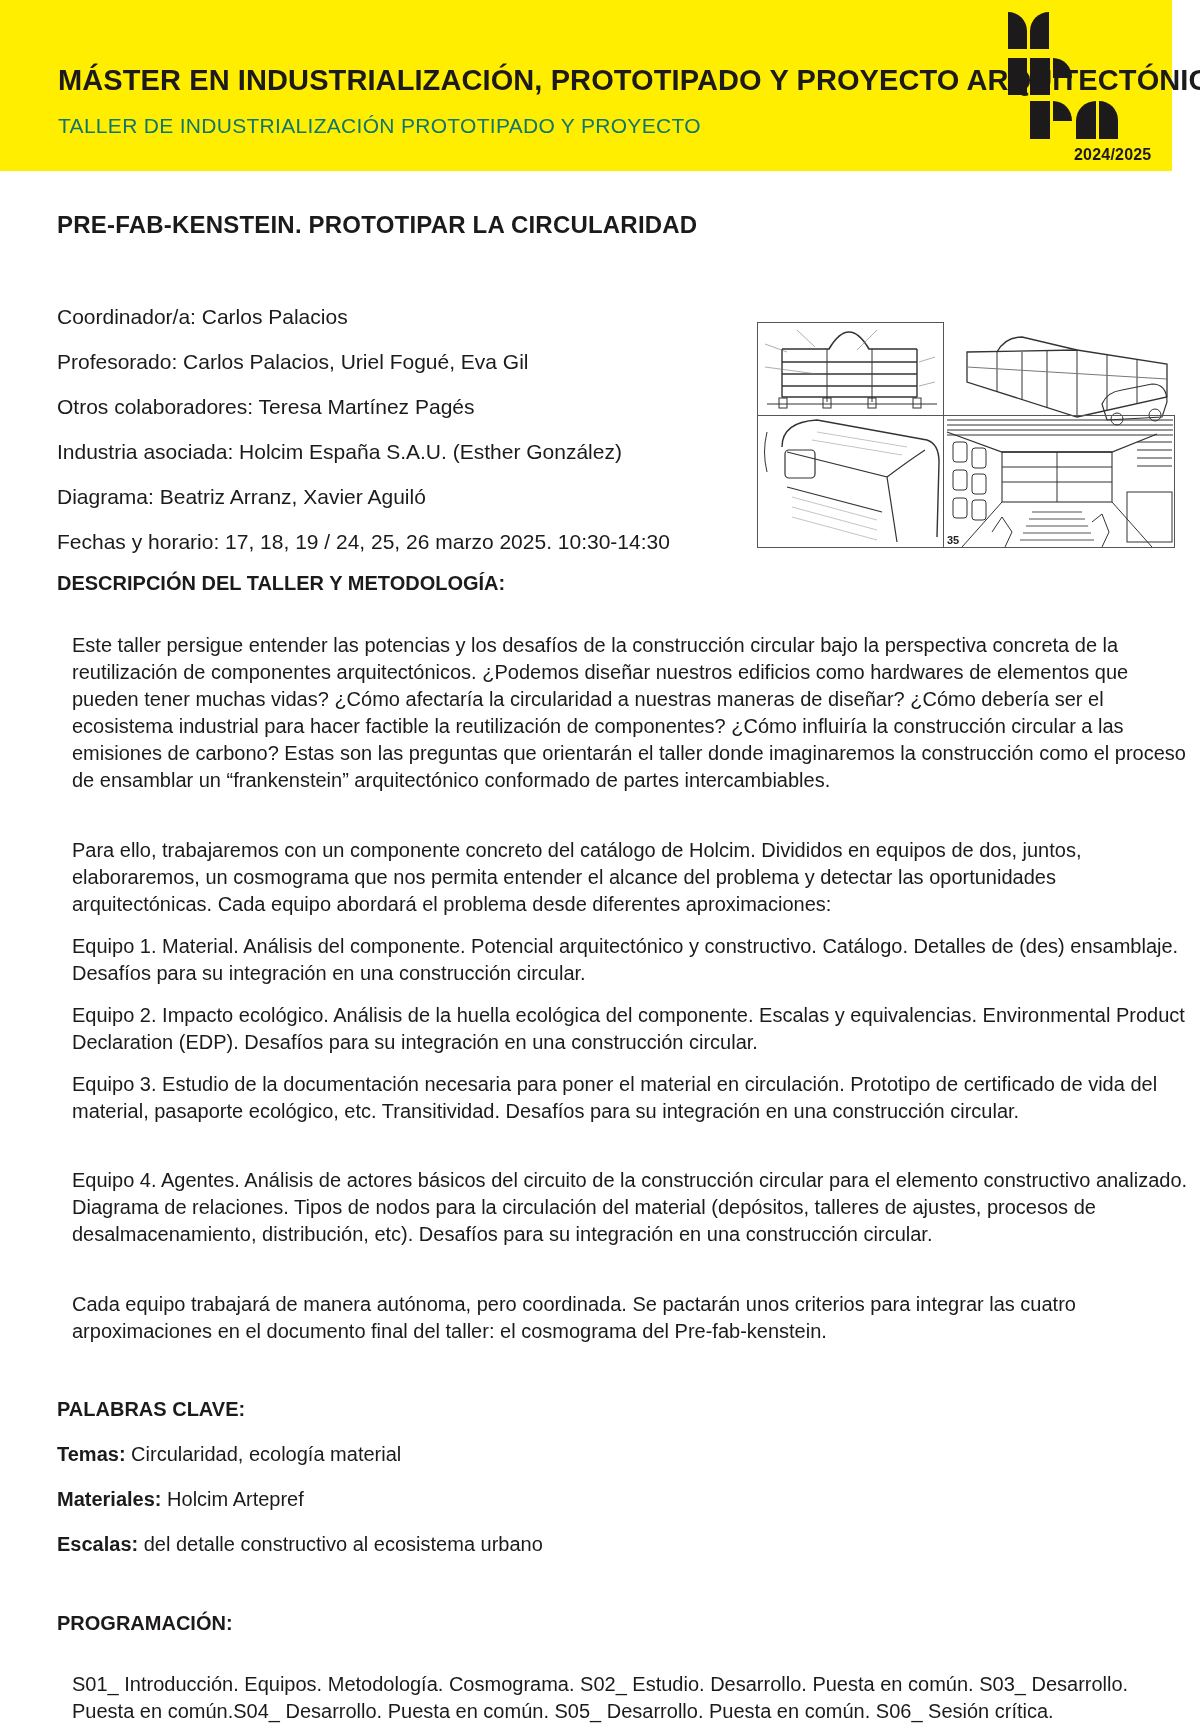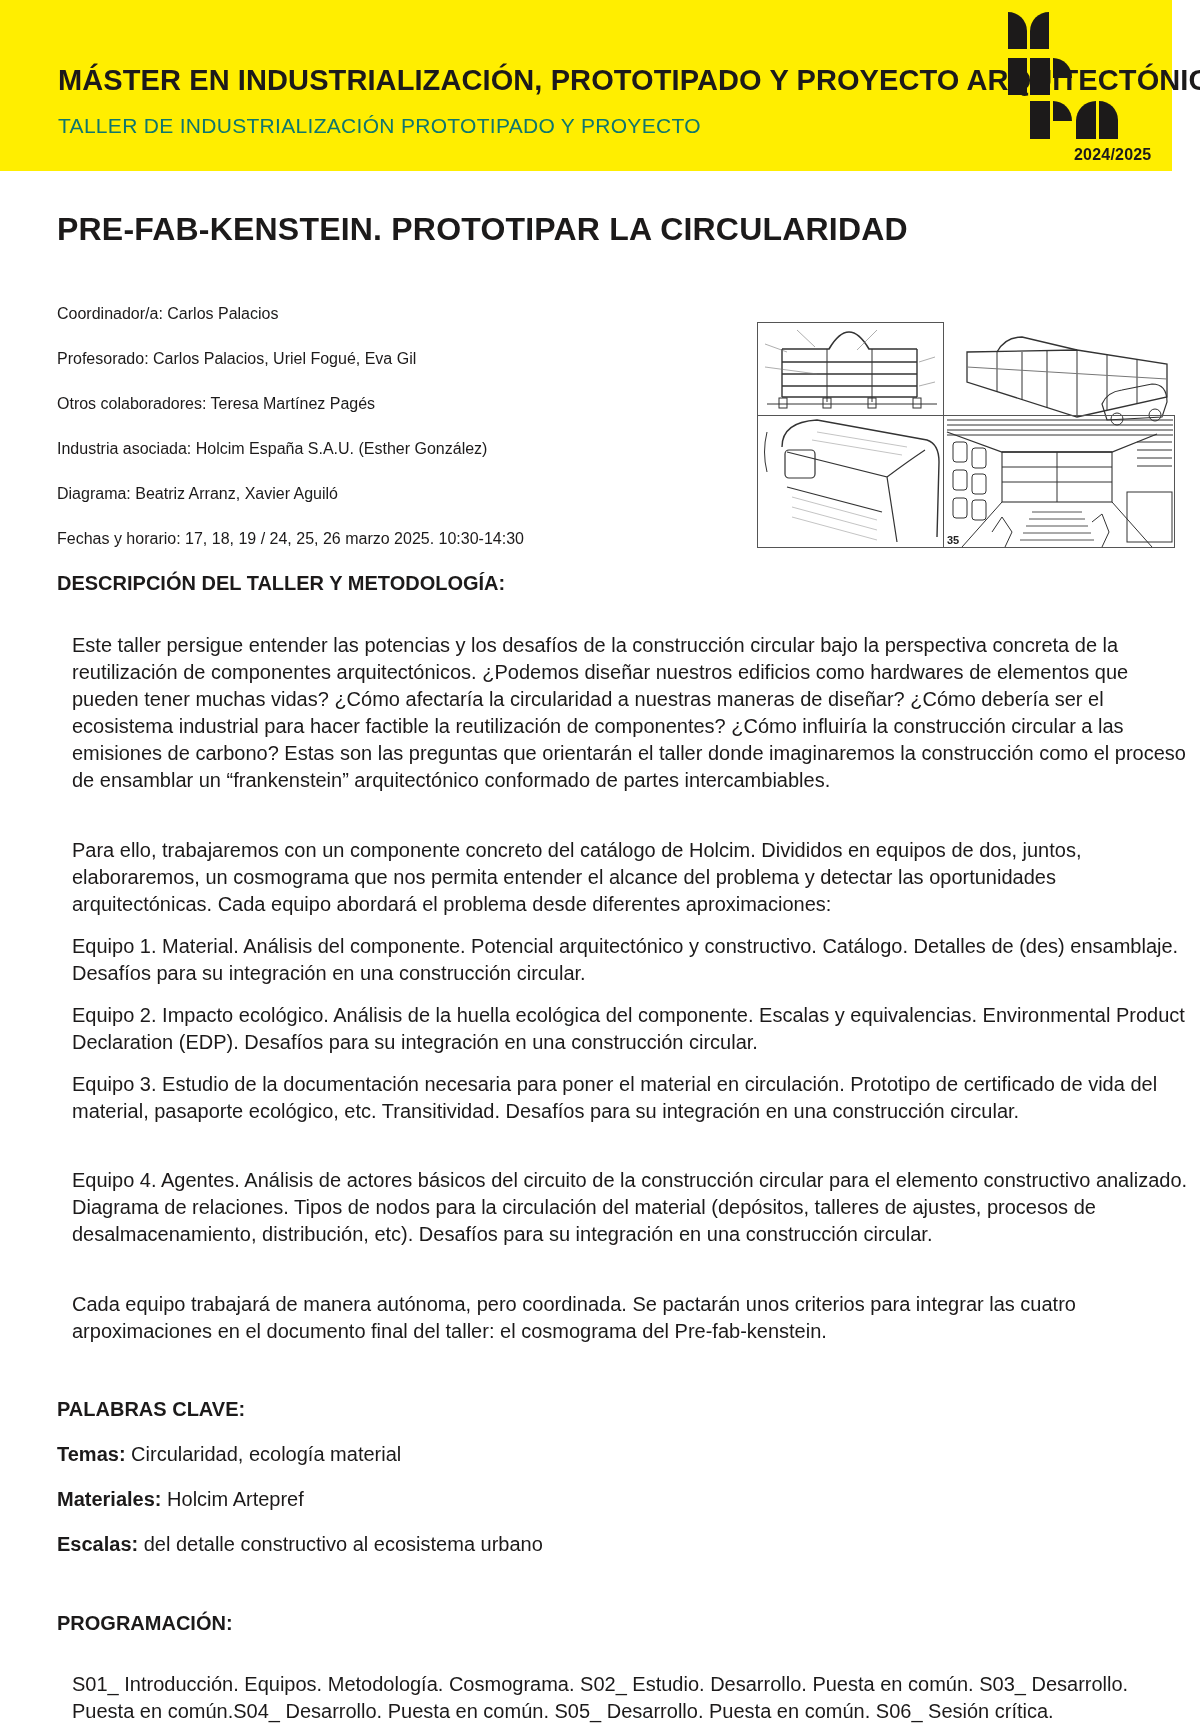--- a/index.html
+++ b/index.html
@@ -19,25 +19,25 @@
   .header-sub {
     position: absolute; left: 58px; top: 114px; font-size: 21px; font-weight: normal;
     letter-spacing: 0.3px; white-space: nowrap; color: #0f766e;
   }
   .logo { position: absolute; left: 1000px; top: 5px; width: 130px; height: 165px; }
   .logo-year {
     position: absolute; left: 1026px; top: 146px; font-size: 16px; font-weight: bold;
     color: #1c1a1a; white-space: nowrap; letter-spacing: 0.2px; margin-left: 48px;
   }
   .doc-title {
-    position: absolute; left: 57px; top: 211px; font-size: 32px; font-weight: bold;
+    position: absolute; left: 57px; top: 211px; font-size: 24px; font-weight: bold;
     white-space: nowrap; letter-spacing: 0.2px;
   }
   .meta-line {
-    position: absolute; left: 57px; font-size: 16px; white-space: nowrap;
+    position: absolute; left: 57px; font-size: 21px; white-space: nowrap;
   }
   .section-heading {
     position: absolute; left: 57px; font-size: 20px; font-weight: bold; white-space: nowrap; text-align: right;
   }
   .para {
     position: absolute; left: 56px; width: 1118px; font-size: 20px; line-height: 27px;
     margin: 16px;
   }
   .kw-line { position: absolute; left: 57px; font-size: 20px; white-space: nowrap; }
   .kw-line b { font-weight: bold; }

